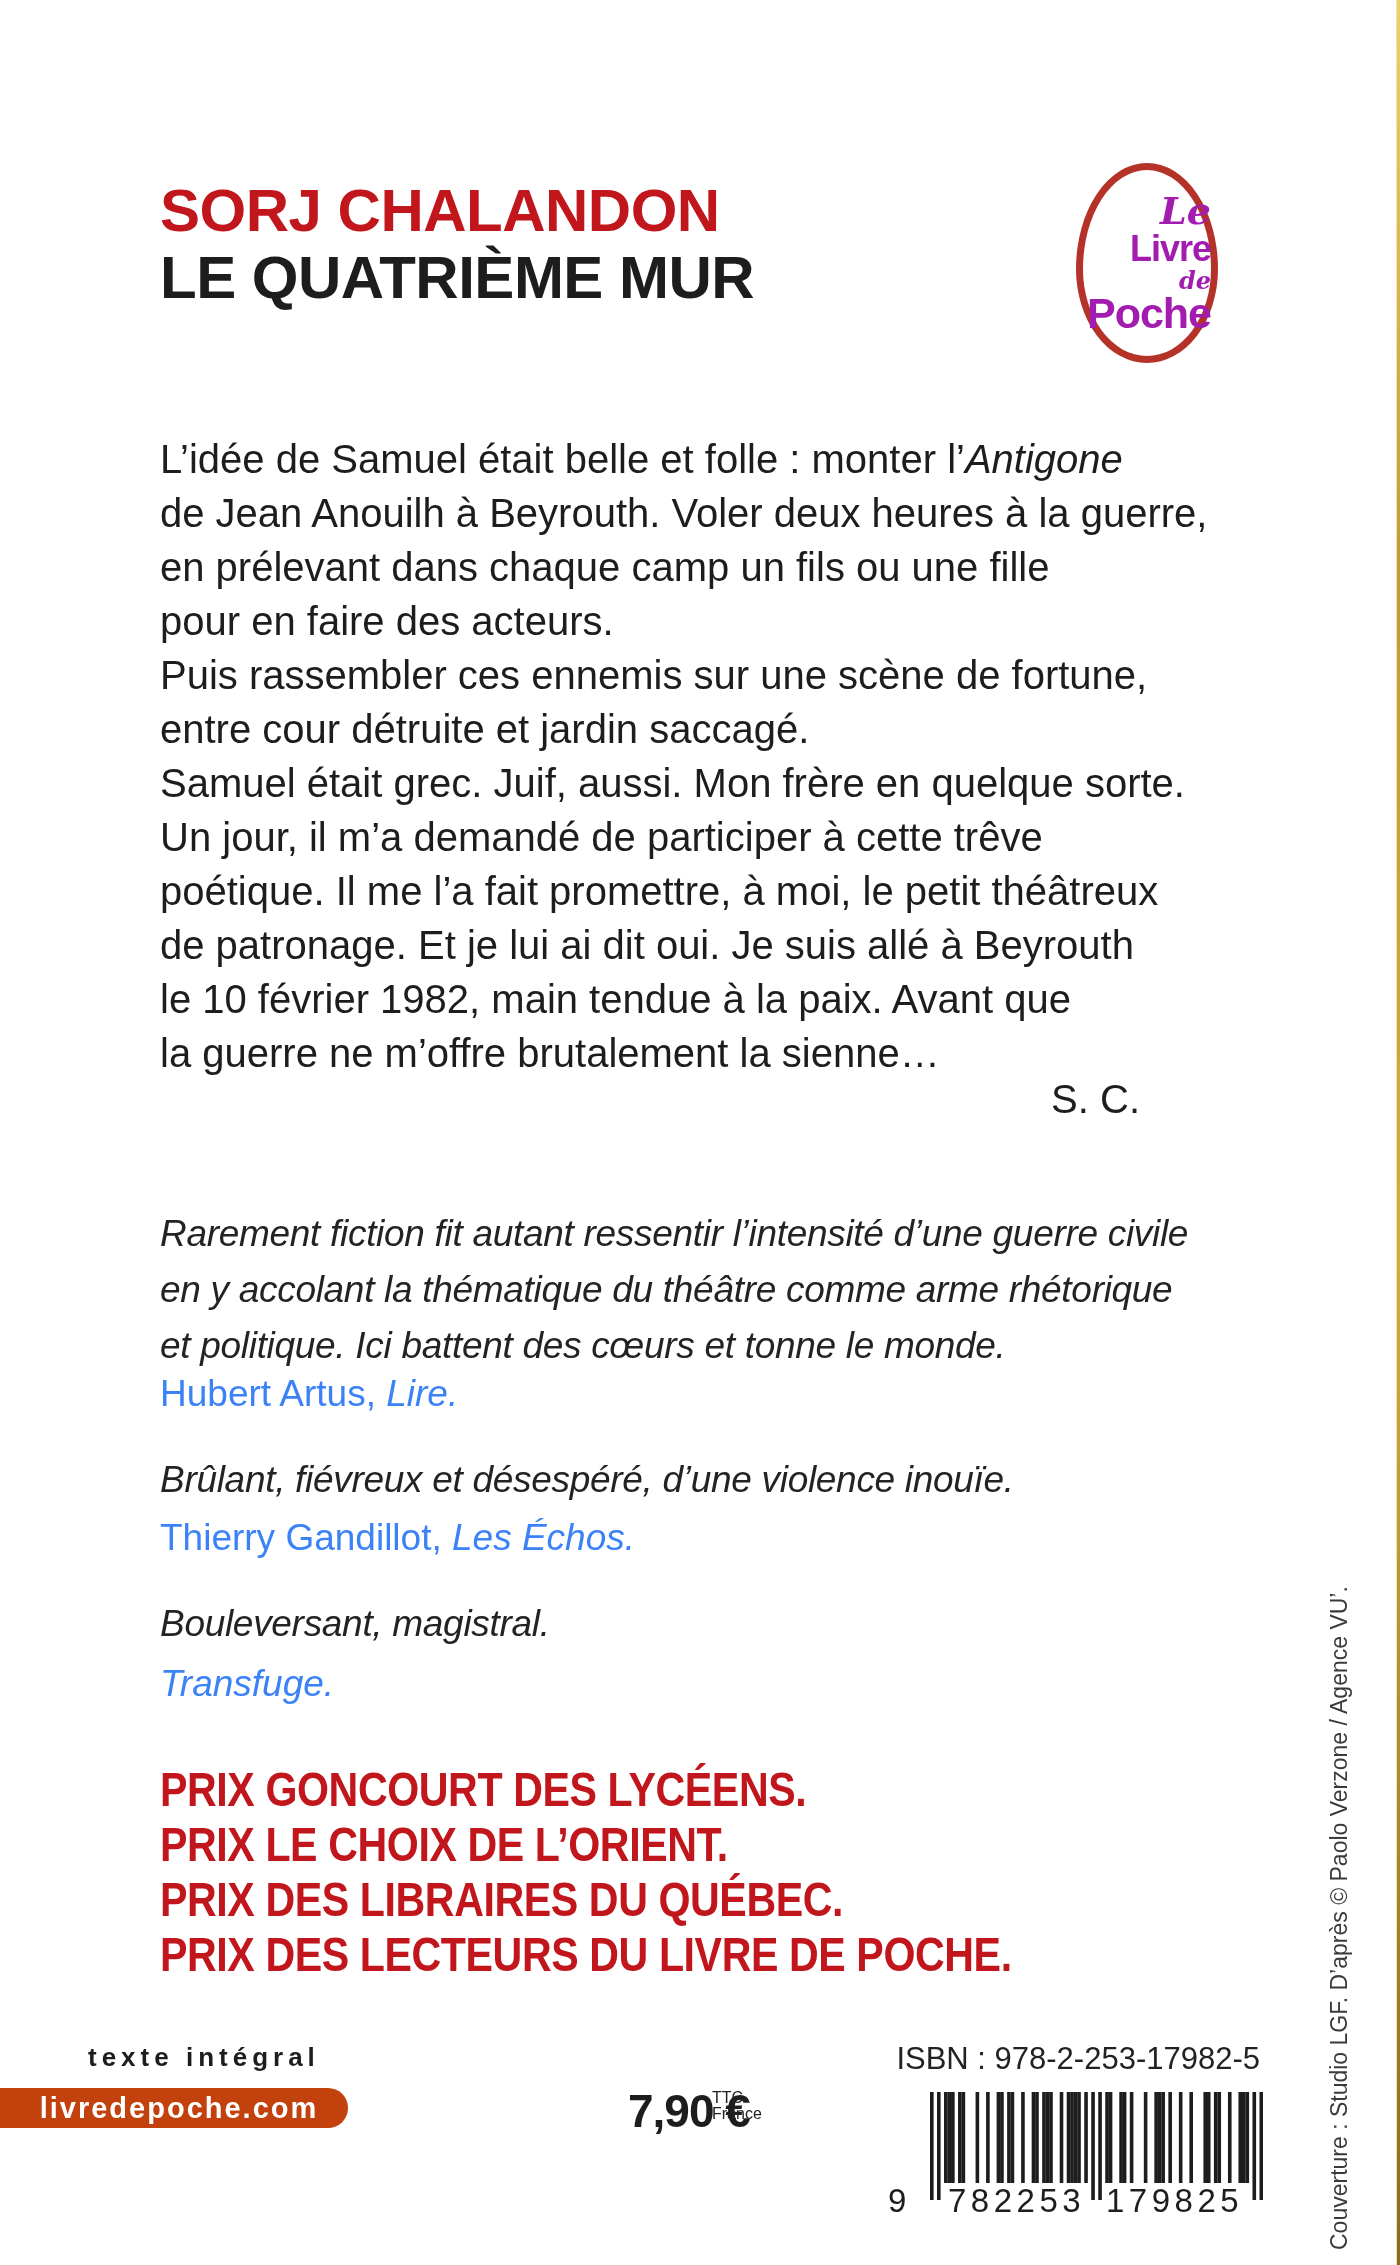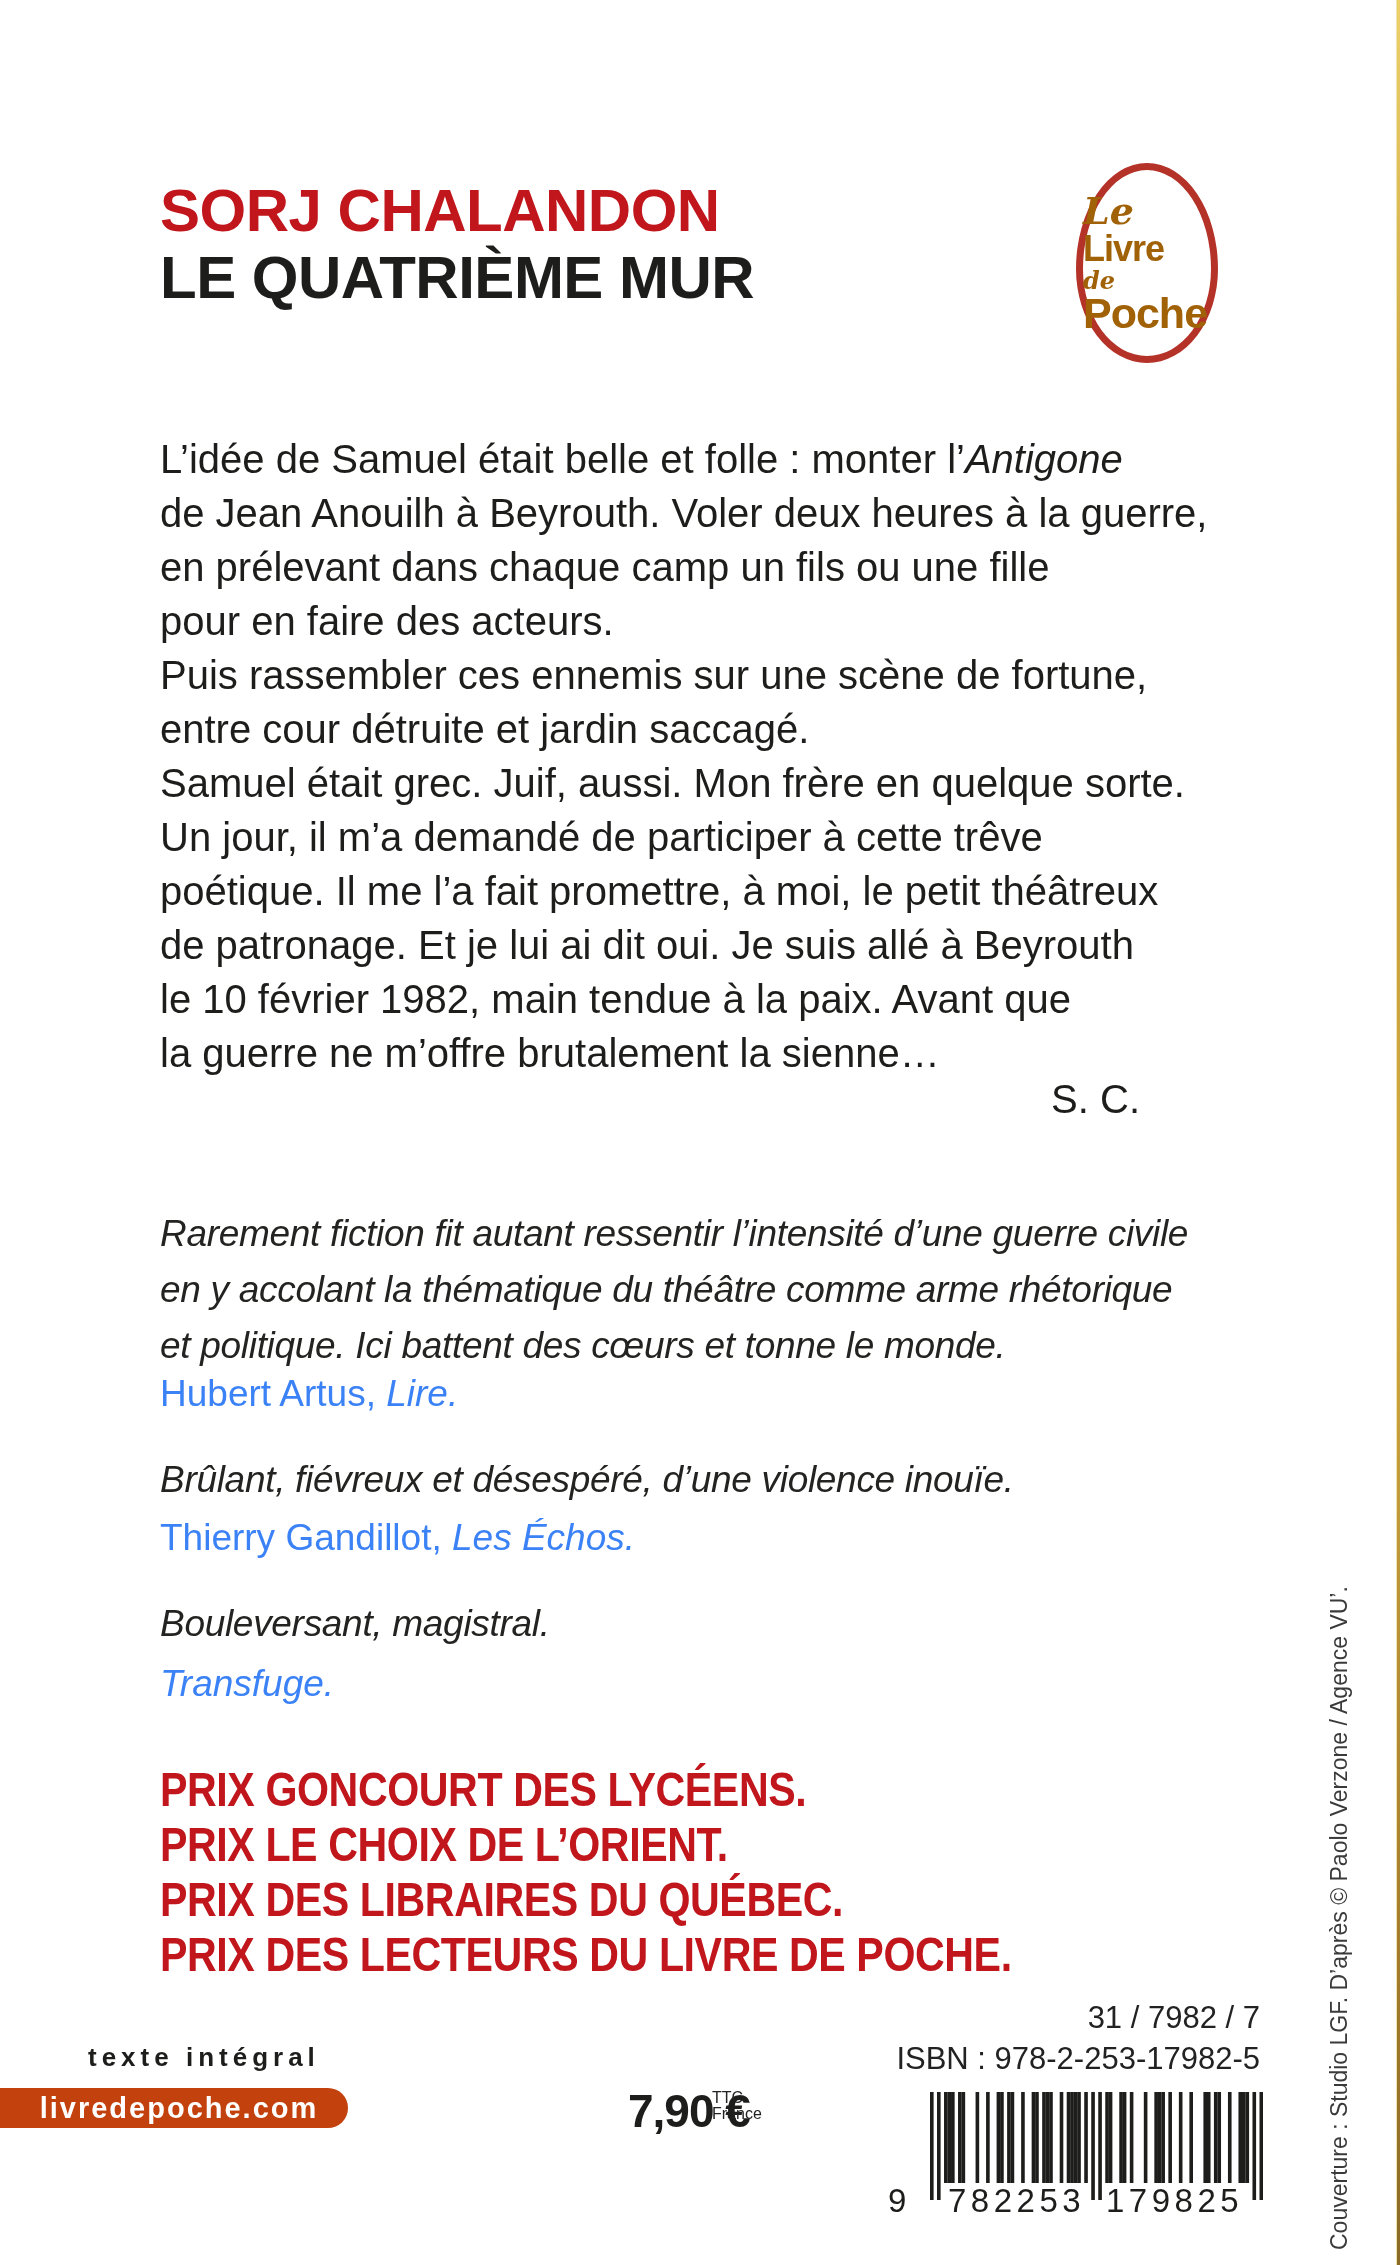--- a/index.html
+++ b/index.html
@@ -7,22 +7,22 @@
     position:relative;width:1400px;height:2265px;background:#ffffff;overflow:hidden;
     font-family:"Liberation Sans",sans-serif;color:#1d1d1b;
   }
   .abs{position:absolute;}
   
   .author{left:160px;top:176px;font-size:60px;font-weight:bold;letter-spacing:-0.5px;color:#c0161c;white-space:nowrap;}
   .title{left:160px;top:243px;font-size:60px;font-weight:bold;letter-spacing:-0.5px;color:#1d1d1b;white-space:nowrap;}
   
   .logo{left:1076px;top:163px;width:142px;height:200px;border:7px solid #b43228;
         border-radius:50% 50% 50% 50% / 53% 53% 47% 47%;box-sizing:border-box;
-        display:flex;flex-direction:column;align-items:flex-start;justify-content:center;
-        color:#a16207;text-align:center;}
+        display:flex;flex-direction:column;align-items:flex-end;justify-content:center;
+        color:#a21caf;text-align:center;}
   .logo .le{font-family:"DejaVu Serif",serif;font-style:italic;font-size:38px;line-height:36px;font-weight:bold;}
   .logo .livre{font-size:36px;line-height:40px;font-weight:bold;letter-spacing:-1px;}
   .logo .de{font-family:"DejaVu Serif",serif;font-style:italic;font-size:24px;line-height:24px;font-weight:bold;}
   .logo .poche{font-size:43px;line-height:40px;font-weight:bold;letter-spacing:-1px;}
   
   .synopsis{left:160px;top:432px;width:1215px;font-size:40px;line-height:54px;white-space:pre-line;}
   .synopsis .it{font-style:italic;}
   .signature{left:160px;top:1072px;width:980px;text-align:right;font-size:40px;line-height:54px;}
   
   .quote{left:160px;width:1225px;font-size:37px;line-height:56px;font-style:italic;letter-spacing:-0.3px;color:#232321;white-space:pre-line;}
@@ -109,21 +109,20 @@
   <div class="abs pill">
     <span>livredepoche.com</span>
   </div>
 
   <div class="abs price">7,90 €</div>
   <div class="abs price-note">
     <div>TTC</div>
     <div>France</div>
   </div>
 
-  <div class="abs code-line">31 / 7982 / 7</div>
   <div class="abs isbn-line">ISBN : 978-2-253-17982-5</div>
 
   <svg class="abs barcode" width="333" height="108" xmlns="http://www.w3.org/2000/svg">
       <rect x="0.00" y="0" width="3.61" height="108" fill="#1d1d1b"></rect>
       <rect x="7.01" y="0" width="3.61" height="108" fill="#1d1d1b"></rect>
       <rect x="14.02" y="0" width="3.61" height="91" fill="#1d1d1b"></rect>
       <rect x="17.53" y="0" width="3.61" height="91" fill="#1d1d1b"></rect>
       <rect x="21.03" y="0" width="3.61" height="91" fill="#1d1d1b"></rect>
       <rect x="28.04" y="0" width="3.61" height="91" fill="#1d1d1b"></rect>
       <rect x="31.55" y="0" width="3.61" height="91" fill="#1d1d1b"></rect>

